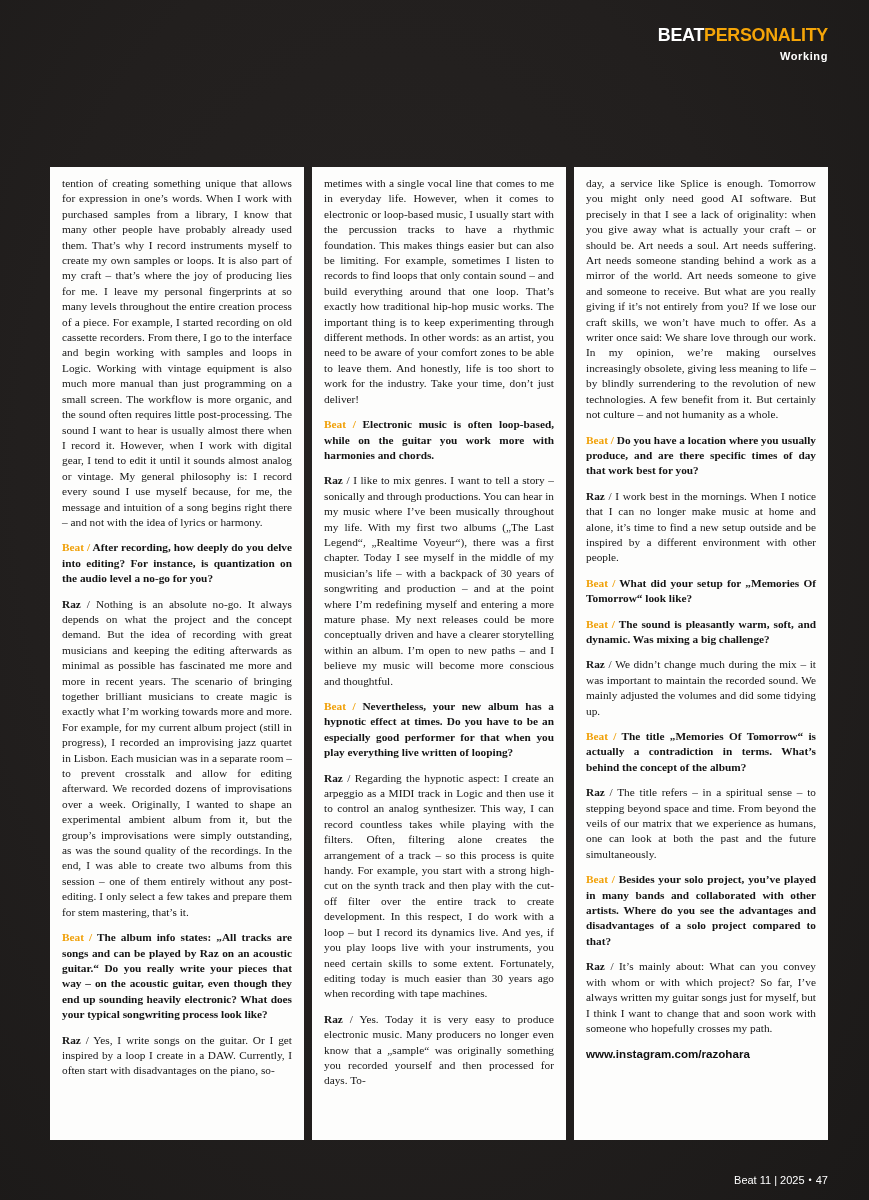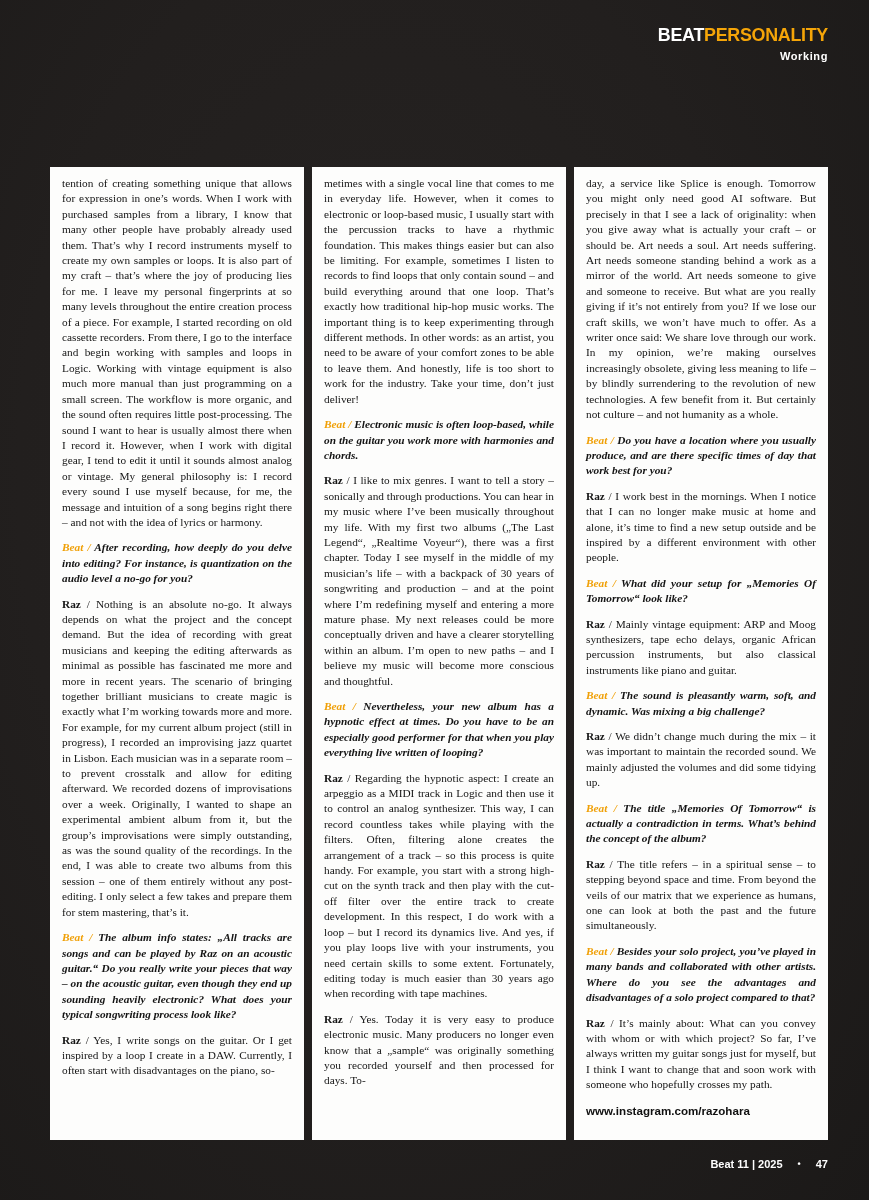--- a/index.html
+++ b/index.html
@@ -38,36 +38,36 @@
     background:#fdfdfc;
     padding:9px 12px 10px 12px;
     overflow:hidden;
   }
   .column p {
     margin:0 0 10px 0;
     font-size:11.3px; line-height:15.4px;
     text-align:justify; color:#141414;
   }
   .column p:last-child { margin-bottom:0; }
-  .question { font-weight:700; font-style:italic; }
+  .question { font-weight:700; }
   .q-prefix { color:#f0a007; }
   .a-name { font-weight:700; }
   .link-line {
     font-family:"Liberation Sans", sans-serif !important;
     font-weight:700; font-size:11.6px !important;
     text-align:left !important; color:#111 !important;
     margin-top:6px !important;
   }
 
   
   .footer {
-    position:absolute; right:41px; bottom:30px;
+    position:absolute; right:41px; bottom:14px;
     font-family:"Liberation Sans", sans-serif;
-    color:#ffffff; font-size:11px; font-weight:700;
-    display:flex; align-items:center; gap:15px;
+    color:#ffffff; font-size:11px; font-weight:400;
+    display:flex; align-items:center; gap:4px;
   }
   .footer .dot { font-size:9px; }
 </style>
 </head>
 <body>
 
 <div class="page">
 
   <div class="header">
     <div class="brand">
@@ -90,21 +90,20 @@
         <p class="answer"><span class="a-name">Raz</span><span> / </span><span>I like to mix genres. I want to tell a story – sonically and through productions. You can hear in my music where I’ve been musically throughout my life. With my first two albums („The Last Legend“, „Realtime Voyeur“), there was a first chapter. Today I see myself in the middle of my musician’s life – with a backpack of 30 years of songwriting and production – and at the point where I’m redefining myself and entering a more mature phase. My next releases could be more conceptually driven and have a clearer storytelling within an album. I’m open to new paths – and I believe my music will become more conscious and thoughtful.</span></p>
         <p class="question"><span class="q-prefix">Beat / </span><span>Nevertheless, your new album has a hypnotic effect at times. Do you have to be an especially good performer for that when you play everything live written of looping?</span></p>
         <p class="answer"><span class="a-name">Raz</span><span> / </span><span>Regarding the hypnotic aspect: I create an arpeggio as a MIDI track in Logic and then use it to control an analog synthesizer. This way, I can record countless takes while playing with the filters. Often, filtering alone creates the arrangement of a track – so this process is quite handy. For example, you start with a strong high-cut on the synth track and then play with the cut-off filter over the entire track to create development. In this respect, I do work with a loop – but I record its dynamics live. And yes, if you play loops live with your instruments, you need certain skills to some extent. Fortunately, editing today is much easier than 30 years ago when recording with tape machines.</span></p>
         <p class="answer"><span class="a-name">Raz</span><span> / </span><span>Yes. Today it is very easy to produce electronic music. Many producers no longer even know that a „sample“ was originally something you recorded yourself and then processed for days. To-</span></p>
       </div>
       <div class="column">
         <p class="body">day, a service like Splice is enough. Tomorrow you might only need good AI software. But precisely in that I see a lack of originality: when you give away what is actually your craft – or should be. Art needs a soul. Art needs suffering. Art needs someone standing behind a work as a mirror of the world. Art needs someone to give and someone to receive. But what are you really giving if it’s not entirely from you? If we lose our craft skills, we won’t have much to offer. As a writer once said: We share love through our work. In my opinion, we’re making ourselves increasingly obsolete, giving less meaning to life – by blindly surrendering to the revolution of new technologies. A few benefit from it. But certainly not culture – and not humanity as a whole.</p>
         <p class="question"><span class="q-prefix">Beat / </span><span>Do you have a location where you usually produce, and are there specific times of day that work best for you?</span></p>
         <p class="answer"><span class="a-name">Raz</span><span> / </span><span>I work best in the mornings. When I notice that I can no longer make music at home and alone, it’s time to find a new setup outside and be inspired by a different environment with other people.</span></p>
         <p class="question"><span class="q-prefix">Beat / </span><span>What did your setup for „Memories Of Tomorrow“ look like?</span></p>
-        <p class="answer"><span class="a-name">Raz</span><span> / </span><span>Mainly vintage equipment: ARP and Moog synthesizers, tape echo delays, organic African percussion instruments, but also classical instruments like piano and guitar.</span></p>
         <p class="question"><span class="q-prefix">Beat / </span><span>The sound is pleasantly warm, soft, and dynamic. Was mixing a big challenge?</span></p>
         <p class="answer"><span class="a-name">Raz</span><span> / </span><span>We didn’t change much during the mix – it was important to maintain the recorded sound. We mainly adjusted the volumes and did some tidying up.</span></p>
         <p class="question"><span class="q-prefix">Beat / </span><span>The title „Memories Of Tomorrow“ is actually a contradiction in terms. What’s behind the concept of the album?</span></p>
         <p class="answer"><span class="a-name">Raz</span><span> / </span><span>The title refers – in a spiritual sense – to stepping beyond space and time. From beyond the veils of our matrix that we experience as humans, one can look at both the past and the future simultaneously.</span></p>
         <p class="question"><span class="q-prefix">Beat / </span><span>Besides your solo project, you’ve played in many bands and collaborated with other artists. Where do you see the advantages and disadvantages of a solo project compared to that?</span></p>
         <p class="answer"><span class="a-name">Raz</span><span> / </span><span>It’s mainly about: What can you convey with whom or with which project? So far, I’ve always written my guitar songs just for myself, but I think I want to change that and soon work with someone who hopefully crosses my path.</span></p>
         <p class="link-line">www.instagram.com/razohara</p>
       </div>
     </div>
 

